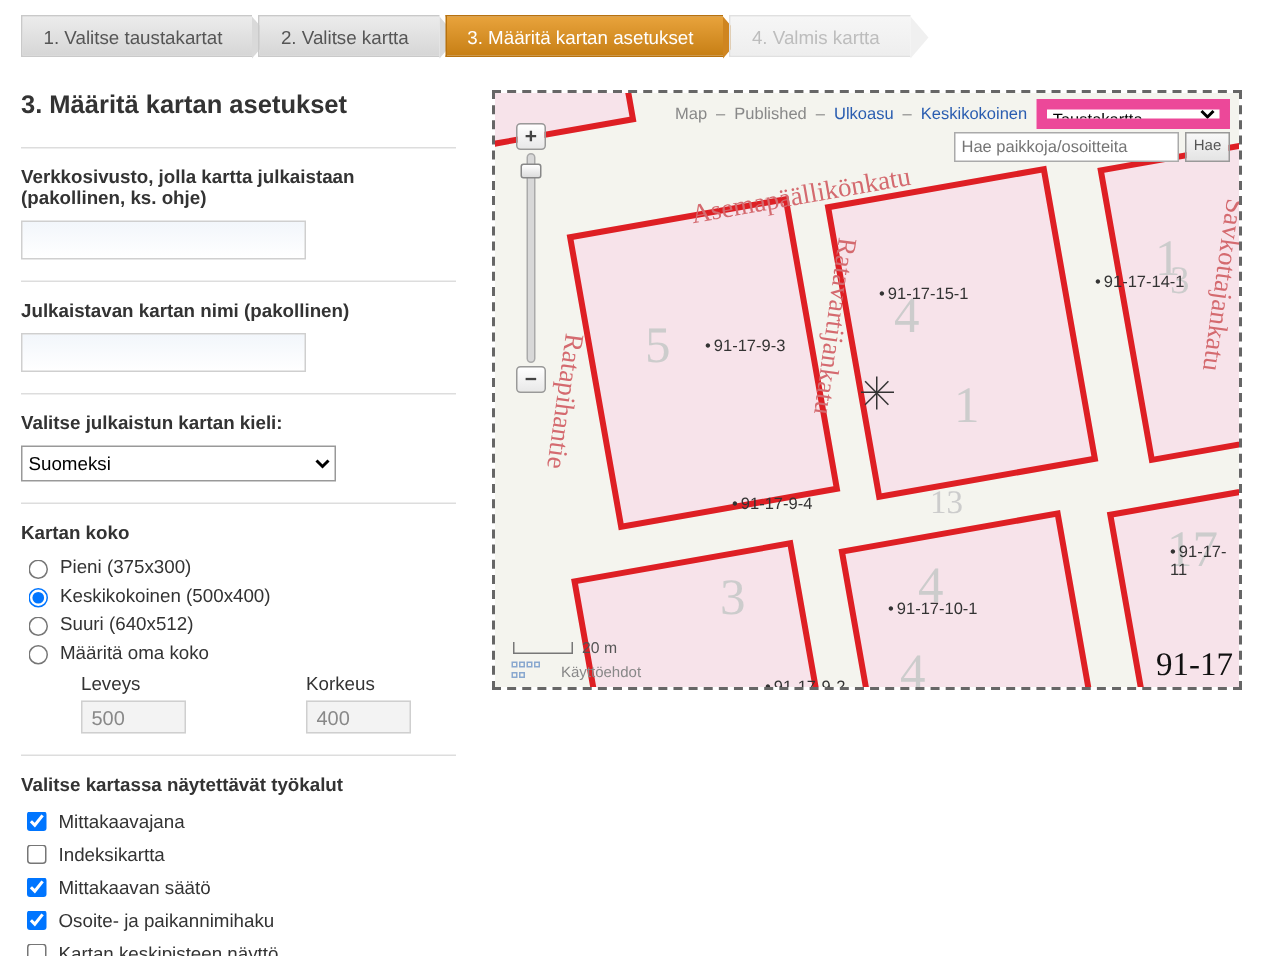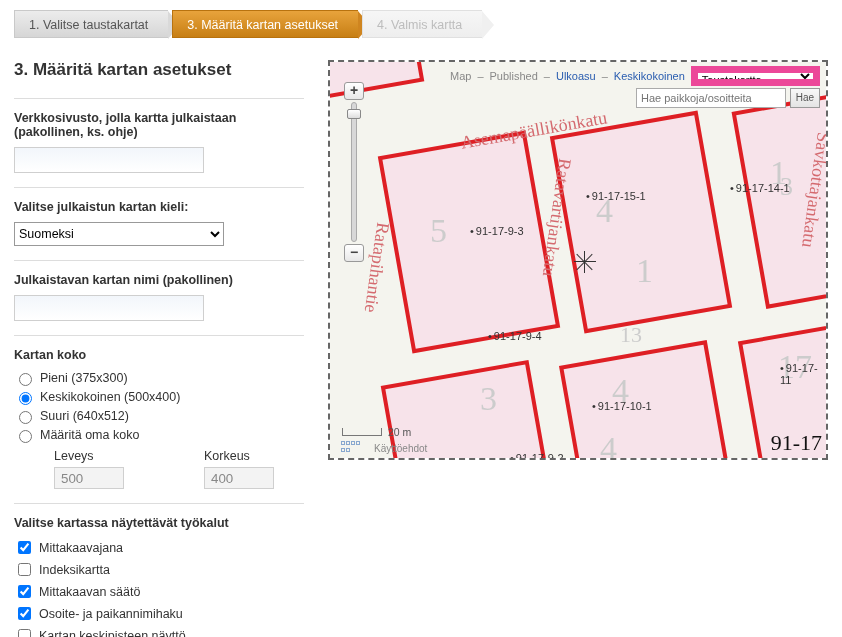--- a/index.html
+++ b/index.html
@@ -72,44 +72,45 @@
   .crosshair .d2 { transform:rotate(-45deg); }
 
   .corner-label { position:absolute; right:4px; bottom:2px; font-size:22px; color:#111; font-family:Georgia,serif; }
 </style>
 </head>
 <body>
 
 <div class="page">
   <div class="steps">
     <div class="step step-gray">1. Valitse taustakartat</div>
+    <div class="step step-gray">2. Valitse kartta</div>
     <div class="step step-active">3. Määritä kartan asetukset</div>
     <div class="step step-disabled">4. Valmis kartta</div>
   </div>
 
   <div class="cols">
 
     <div class="left">
       <h2>3. Määritä kartan asetukset</h2>
 
       <div class="section">
         <div class="label">Verkkosivusto, jolla kartta julkaistaan (pakollinen, ks. ohje)</div>
+        <input class="text-input" type="text" style="">
+      </div>
+
+      <div class="section">
+        <div class="label">Julkaistavan kartan nimi (pakollinen)</div>
         <input class="text-input" type="text" style="">
       </div>
 
       <div class="section">
         <div class="label">Valitse julkaistun kartan kieli:</div>
         <select class="select">
           <option>Suomeksi</option>
         </select>
-      </div>
-
-      <div class="section">
-        <div class="label">Julkaistavan kartan nimi (pakollinen)</div>
-        <input class="text-input" type="text" style="">
       </div>
 
       <div class="section">
         <div class="label">Kartan koko</div>
         <label class="radio-row">
             <input type="radio" name="sz" style="">
             <span>Pieni (375x300)</span>
           </label>
         <label class="radio-row">
             <input type="radio" name="sz" checked="" style="">

